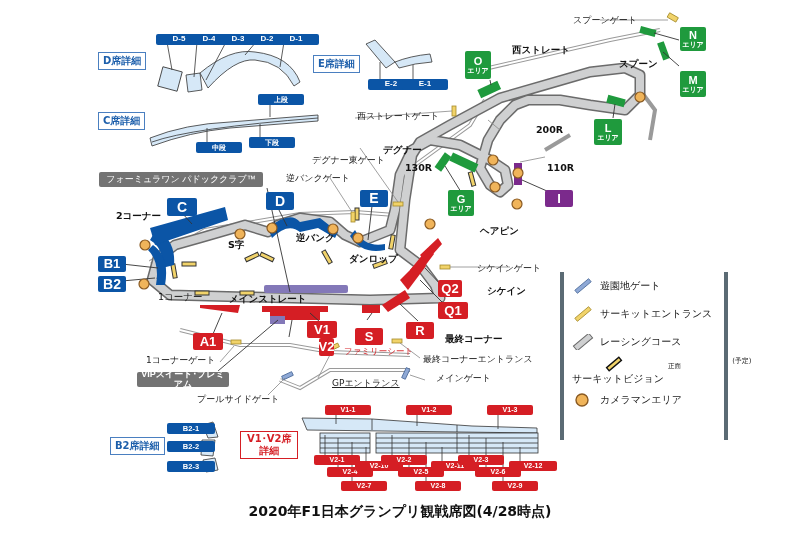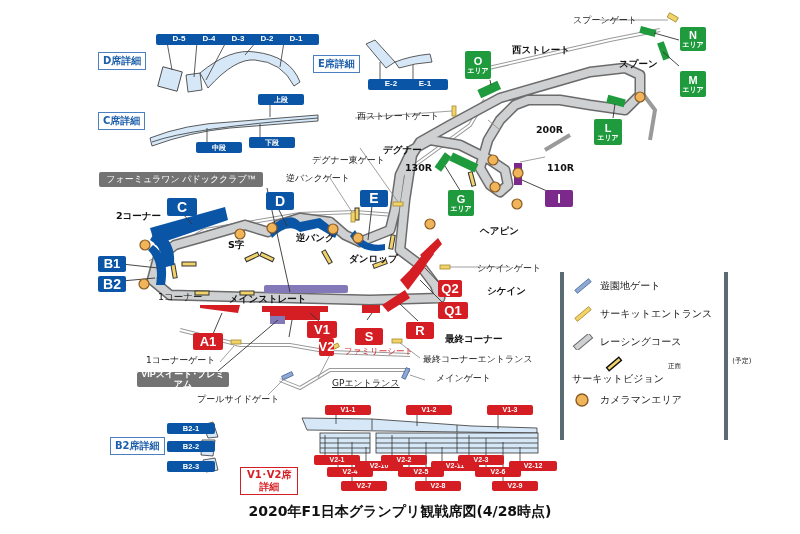--- a/index.html
+++ b/index.html
@@ -229,21 +229,21 @@
       <line x1="486" y1="438" x2="486" y2="468"></line>
       <line x1="503" y1="442" x2="503" y2="482"></line>
       <line x1="520" y1="447" x2="520" y2="462"></line>
   </g>
 </svg>
 
 <div class="detail" style="left:98px;top:52px;">D席詳細</div>
 <div class="detail" style="left:313px;top:55px;">E席詳細</div>
 <div class="detail" style="left:98px;top:99px;margin-top:13px;">C席詳細</div>
 <div class="detail" style="left:110px;top:437px;">B2席詳細</div>
-<div class="detail-red" style="left:240px;top:431px;margin-top:36px;">
+<div class="detail-red" style="left:240px;top:431px;">
   <div>V1･V2席</div>
   <div>詳細</div>
 </div>
 
 <div class="badge blue small-badge" style="left:156px;top:34px;width:22px;height:11px;font-size:8px;">D-5</div>
 <div class="badge blue small-badge" style="left:186px;top:34px;width:22px;height:11px;font-size:8px;">D-4</div>
 <div class="badge blue small-badge" style="left:215px;top:34px;width:22px;height:11px;font-size:8px;">D-3</div>
 <div class="badge blue small-badge" style="left:244px;top:34px;width:22px;height:11px;font-size:8px;">D-2</div>
 <div class="badge blue small-badge" style="left:273px;top:34px;width:22px;height:11px;font-size:8px;">D-1</div>
 

